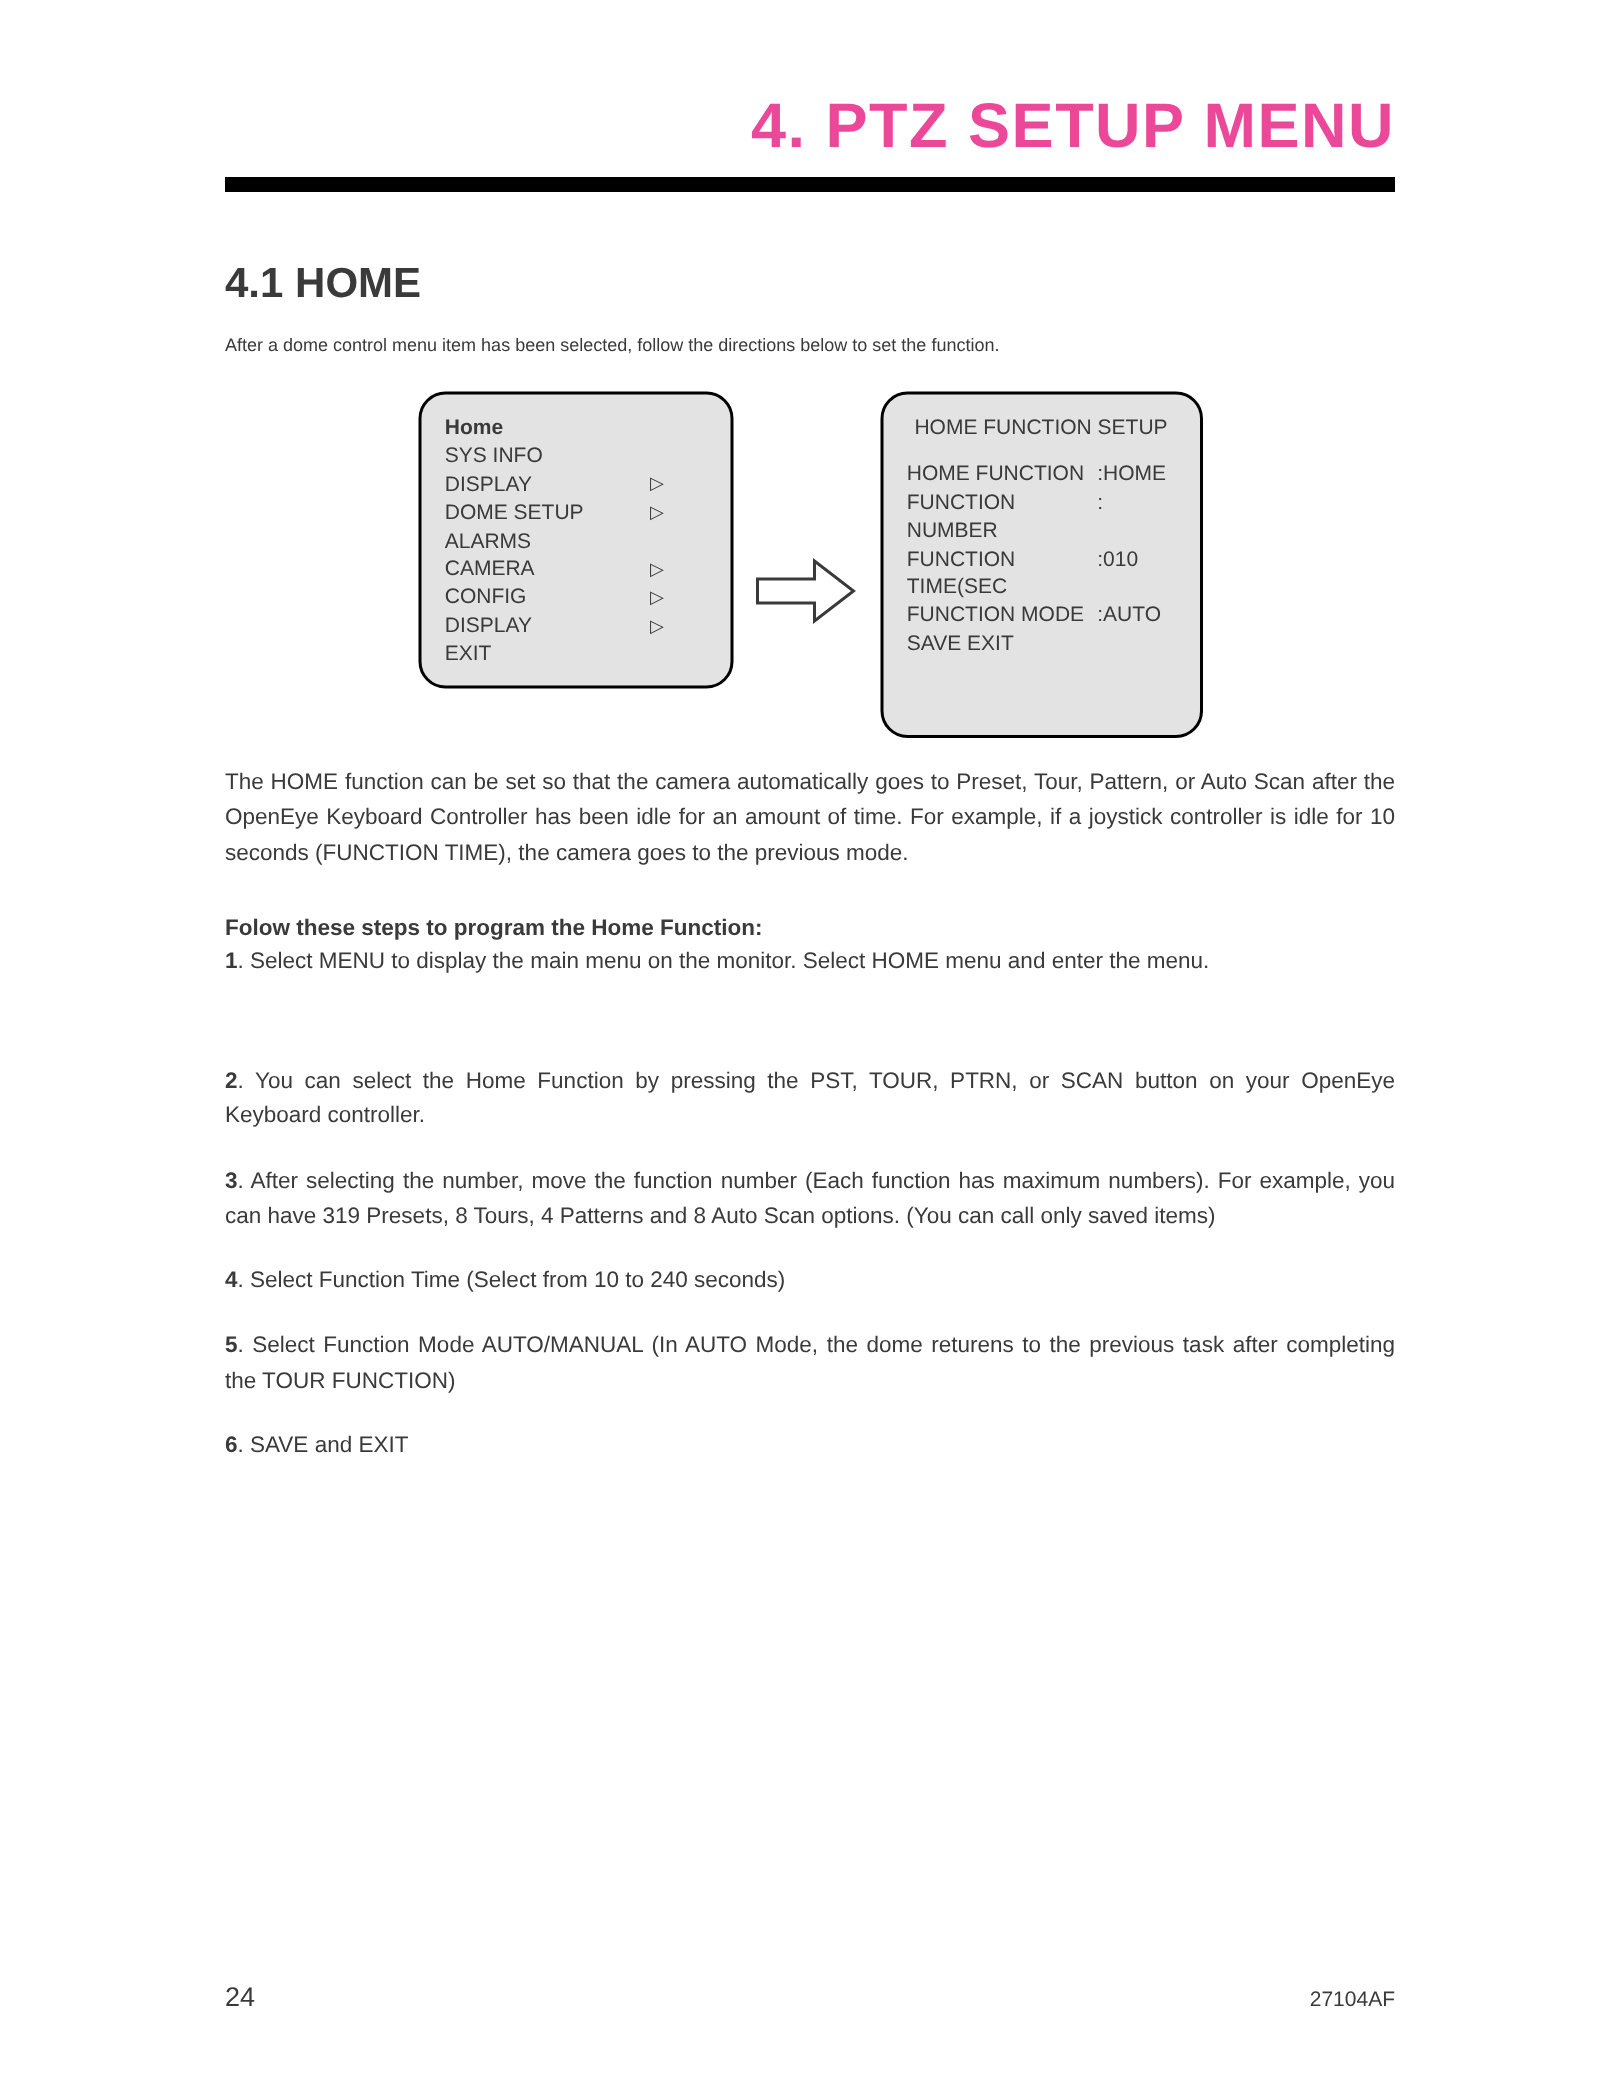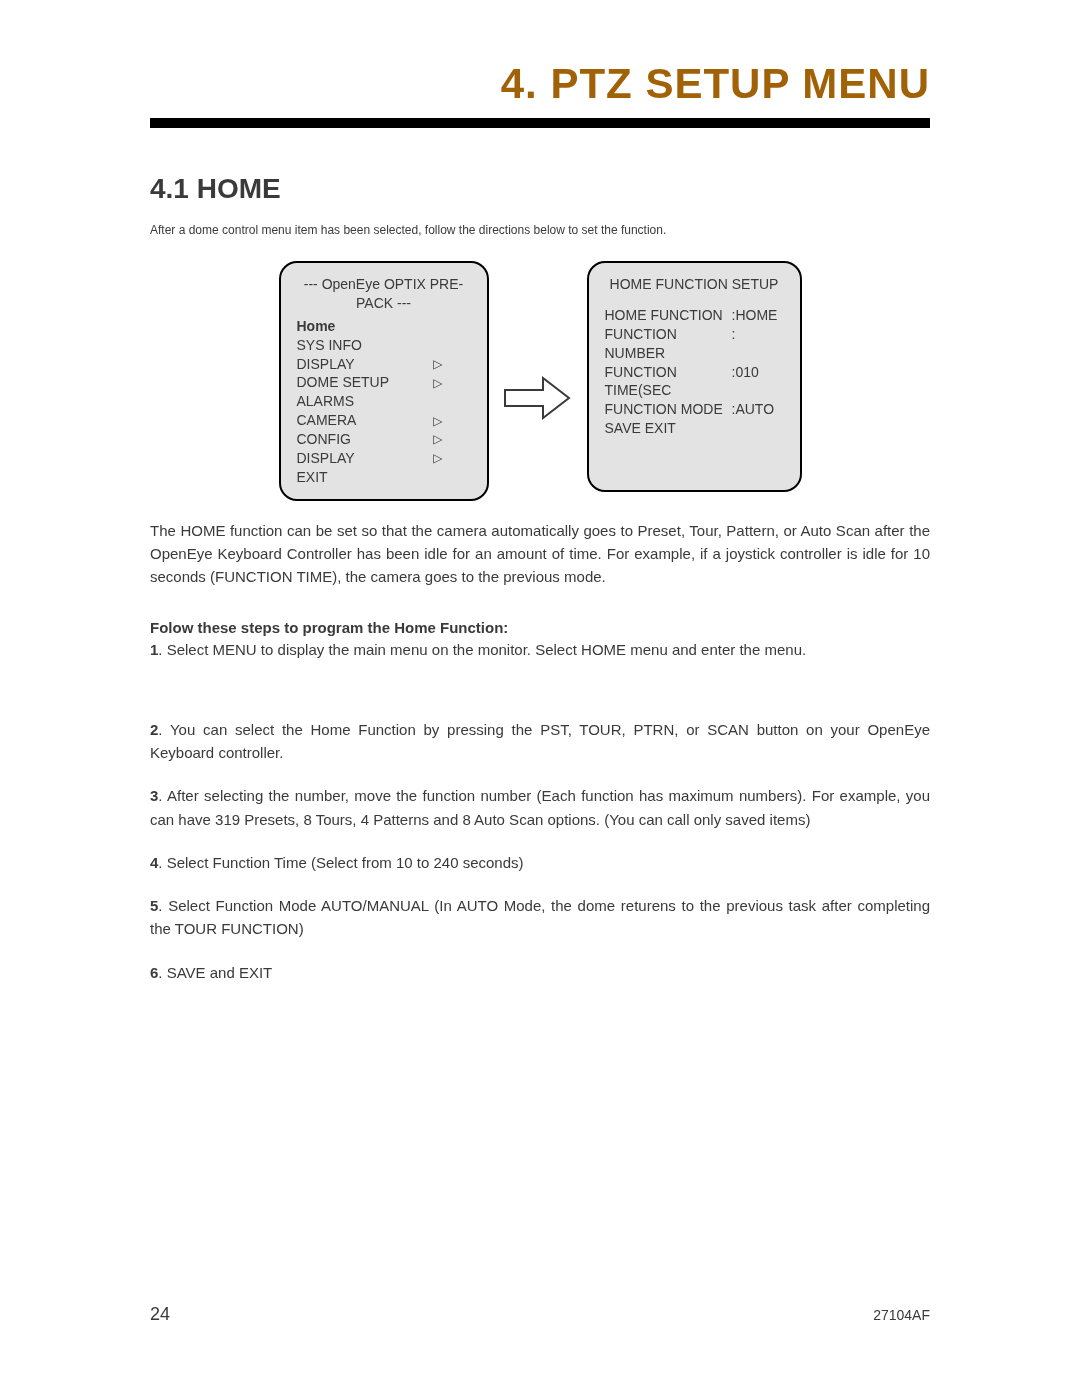--- a/index.html
+++ b/index.html
@@ -13,21 +13,21 @@
     }
     .page {
       padding: 50px 150px 60px 150px;
       position: relative;
       height: 100%;
     }
     .chapter-title {
       text-align: right;
       font-size: 42px;
       letter-spacing: 1px;
-      color: #a16207;
+      color: #ec4899;
       margin-bottom: 10px;
       margin-top: 10px;
     }
     .hr-bar {
       height: 10px;
       background: #000;
       margin-bottom: 45px;
     }
     .section-title {
       font-size: 28px;
@@ -85,21 +85,21 @@
     }
     .step {
       font-size: 15px;
       line-height: 1.55;
       margin-bottom: 20px;
       text-align: justify;
     }
     .step .num { font-weight: bold; }
     .footer {
       position: absolute;
-      bottom: 72px;
+      bottom: 55px;
       left: 150px;
       right: 150px;
       display: flex;
       justify-content: space-between;
       align-items: baseline;
     }
     .page-num { font-size: 18px; }
     .doc-code { font-size: 14px; }
   </style>
 </head>
@@ -110,21 +110,20 @@
   <h1 class="chapter-title">4. PTZ SETUP MENU</h1>
   <div class="hr-bar"></div>
 
   <h2 class="section-title">4.1 HOME</h2>
 
   <p class="intro">After a dome control menu item has been selected, follow the directions below to set the function.</p>
 
   <div class="panels">
 
     <div class="panel panel-left">
-      <div class="panel-title-center">--- OpenEye OPTIX PRE-PACK ---</div>
       <div class="panel-row home-row">
         <span>Home</span>
           <span></span>
       </div>
       <div class="panel-row">
         <span>SYS INFO</span>
           <span></span>
       </div>
       <div class="panel-row">
         <span>DISPLAY</span>

